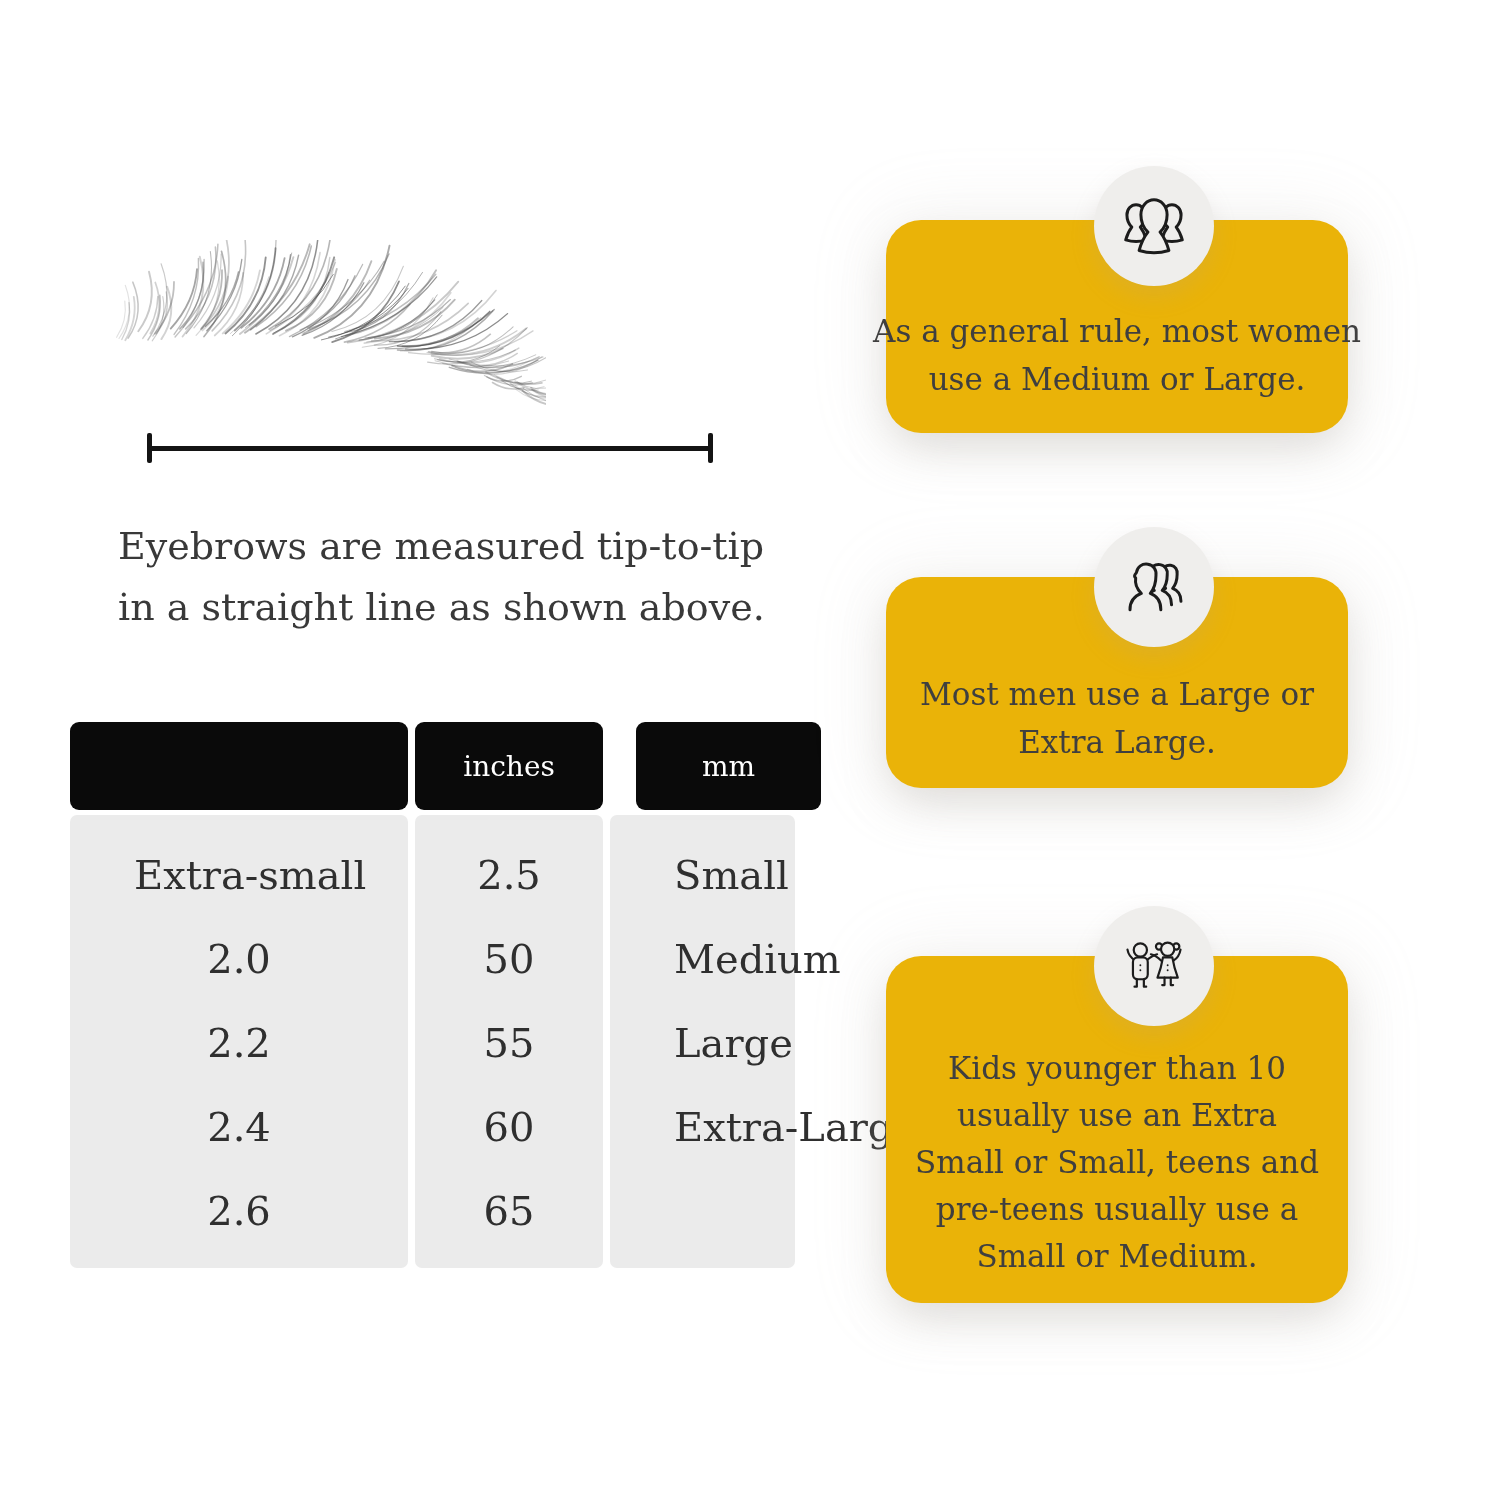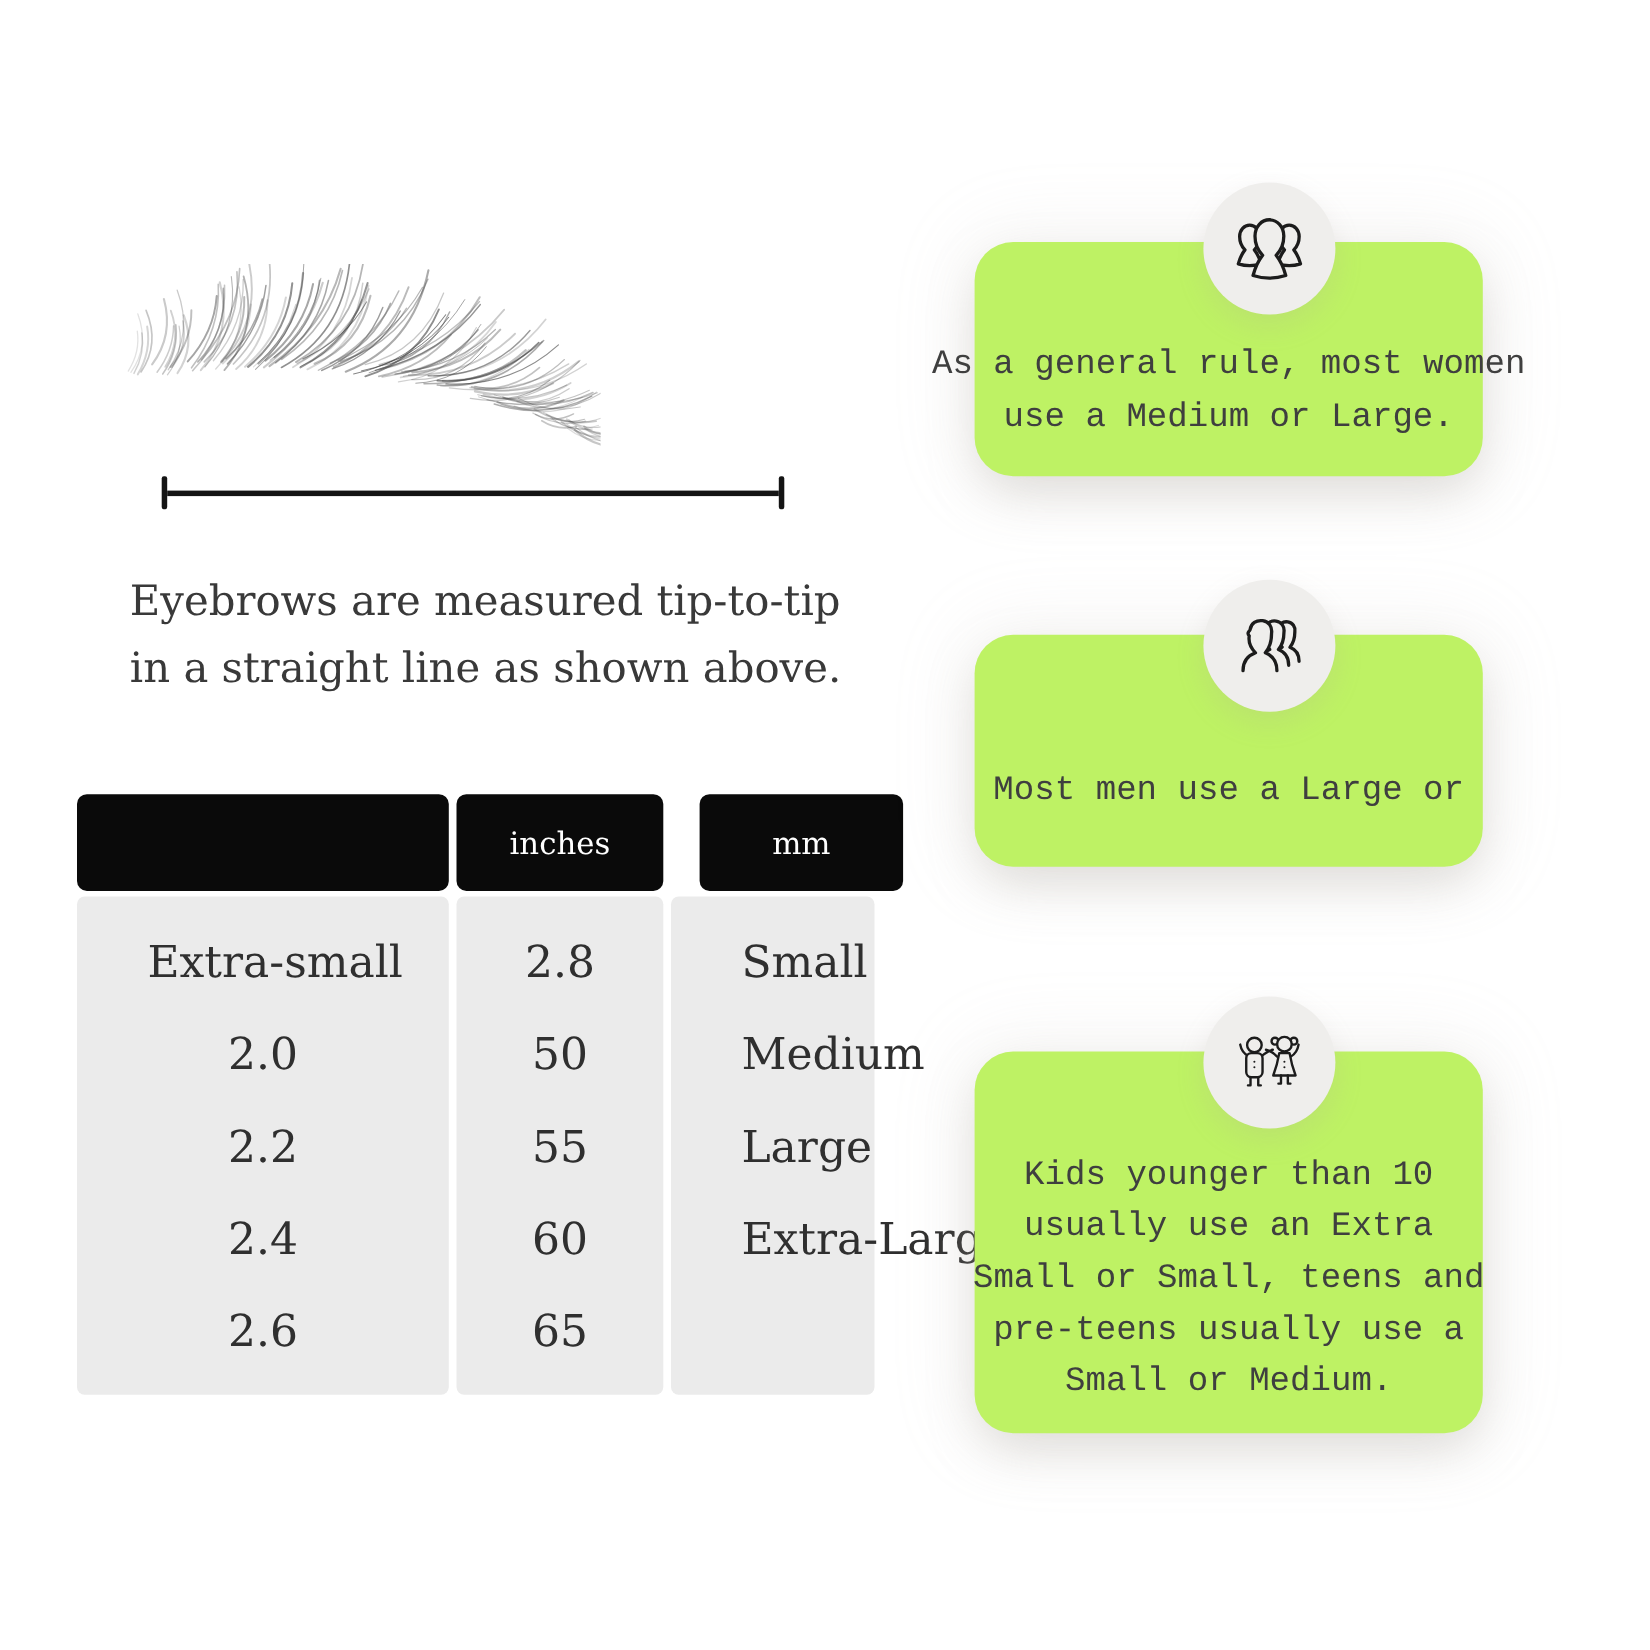--- a/index.html
+++ b/index.html
@@ -35,24 +35,24 @@
   .trows{
     position:absolute;left:70px;top:815px;width:725px;
     display:grid;grid-template-columns:338px 188px 185px;column-gap:7px;
     grid-auto-rows:84px;padding-top:18px;font-size:40px;color:#2f2f2f;
   }
   .cell-label{display:flex;align-items:center;padding-left:64px;box-sizing:border-box;white-space:nowrap;}
   .cell-num{display:flex;align-items:center;justify-content:center;}
 
   
   .card{
-    position:absolute;left:886px;width:462px;background:#bef264;border-radius:35px;
+    position:absolute;left:886px;width:462px;background:#eab308;border-radius:35px;
     box-shadow:0 18px 45px -5px rgba(168,162,154,0.35), 0 0 70px 8px rgba(190,185,178,0.14);
     display:flex;flex-direction:column;align-items:center;justify-content:center;
-    text-align:center;font-size:31px;line-height:1.52;color:#3f3f3f;box-sizing:border-box;font-family:Liberation Mono, monospace;
+    text-align:center;font-size:31px;line-height:1.52;color:#3f3f3f;box-sizing:border-box;
   }
   .card div{white-space:nowrap;}
   .card1{top:220px;height:213px;padding-top:58px;}
   .card2{top:577px;height:211px;padding-top:72px;}
   .card3{top:956px;height:347px;padding-top:66px;}
 
   .icon-circle{
     position:absolute;left:1094px;width:120px;height:120px;border-radius:50%;
     background:#efeeec;display:flex;align-items:center;justify-content:center;
     box-shadow:0 10px 25px rgba(170,163,155,0.18);
@@ -221,21 +221,21 @@
     <div class="th" style="left:610px;width:185px;margin-left:26px;">
       <span>mm</span>
     </div>
 
     <div class="col-bg" style="left:70px;width:338px;"></div>
     <div class="col-bg" style="left:415px;width:188px;"></div>
     <div class="col-bg" style="left:610px;width:185px;"></div>
 
     <div class="trows">
       <div class="cell-label">Extra-small</div>
-      <div class="cell-num">2.8</div>
+      <div class="cell-num">2.5</div>
 
       <div class="cell-label">Small</div>
       <div class="cell-num">2.0</div>
       <div class="cell-num">50</div>
 
       <div class="cell-label">Medium</div>
       <div class="cell-num">2.2</div>
       <div class="cell-num">55</div>
 
       <div class="cell-label">Large</div>
@@ -257,20 +257,21 @@
       <g fill="#efeeec" stroke="#1c1c1c" stroke-width="3" stroke-linejoin="round" stroke-linecap="round">
         <path vector-effect="non-scaling-stroke" transform="translate(27,46) scale(0.78)" d="M -17,28 C -14,17 -11,12 -7,7 C -13,1 -15,-6 -15,-13 C -15,-23 -8,-30 0,-30 C 8,-30 15,-23 15,-13 C 15,-6 13,1 7,7 C 11,12 14,17 17,28 C 6,31.5 -6,31.5 -17,28 Z"></path>
         <path vector-effect="non-scaling-stroke" transform="translate(73,46) scale(0.78)" d="M -17,28 C -14,17 -11,12 -7,7 C -13,1 -15,-6 -15,-13 C -15,-23 -8,-30 0,-30 C 8,-30 15,-23 15,-13 C 15,-6 13,1 7,7 C 11,12 14,17 17,28 C 6,31.5 -6,31.5 -17,28 Z"></path>
         <path vector-effect="non-scaling-stroke" transform="translate(50,50) scale(1.12)" d="M -17,28 C -14,17 -11,12 -7,7 C -13,1 -15,-6 -15,-13 C -15,-23 -8,-30 0,-30 C 8,-30 15,-23 15,-13 C 15,-6 13,1 7,7 C 11,12 14,17 17,28 C 6,31.5 -6,31.5 -17,28 Z"></path>
       </g>
     </svg>
   </div>
 
   <div class="card card2">
     <div>Most men use a Large or</div>
+    <div>Extra Large.</div>
   </div>
   <div class="icon-circle circle2">
     <svg viewBox="0 0 100 100" width="78" height="78">
       <g fill="#efeeec" stroke="#1c1c1c" stroke-width="3" stroke-linejoin="round" stroke-linecap="round">
         <path vector-effect="non-scaling-stroke" transform="translate(69,46) scale(0.82)" d="M -19,27 C -19,16 -13,10 -5,7 C -11,1 -13,-6 -12,-12 C -13,-13 -14,-14 -13,-16 C -12,-18 -11,-18 -11,-19 C -10,-26 -4,-30 3,-29 C 10,-28 14,-22 13,-15 C 13,-7 11,1 6,7 C 14,10 19,16 19,27"></path>
         <path vector-effect="non-scaling-stroke" transform="translate(55,48) scale(0.92)" d="M -19,27 C -19,16 -13,10 -5,7 C -11,1 -13,-6 -12,-12 C -13,-13 -14,-14 -13,-16 C -12,-18 -11,-18 -11,-19 C -10,-26 -4,-30 3,-29 C 10,-28 14,-22 13,-15 C 13,-7 11,1 6,7 C 14,10 19,16 19,27"></path>
         <path vector-effect="non-scaling-stroke" transform="translate(39,51) scale(1.04)" d="M -19,27 C -19,16 -13,10 -5,7 C -11,1 -13,-6 -12,-12 C -13,-13 -14,-14 -13,-16 C -12,-18 -11,-18 -11,-19 C -10,-26 -4,-30 3,-29 C 10,-28 14,-22 13,-15 C 13,-7 11,1 6,7 C 14,10 19,16 19,27"></path>
       </g>
     </svg>
   </div>

